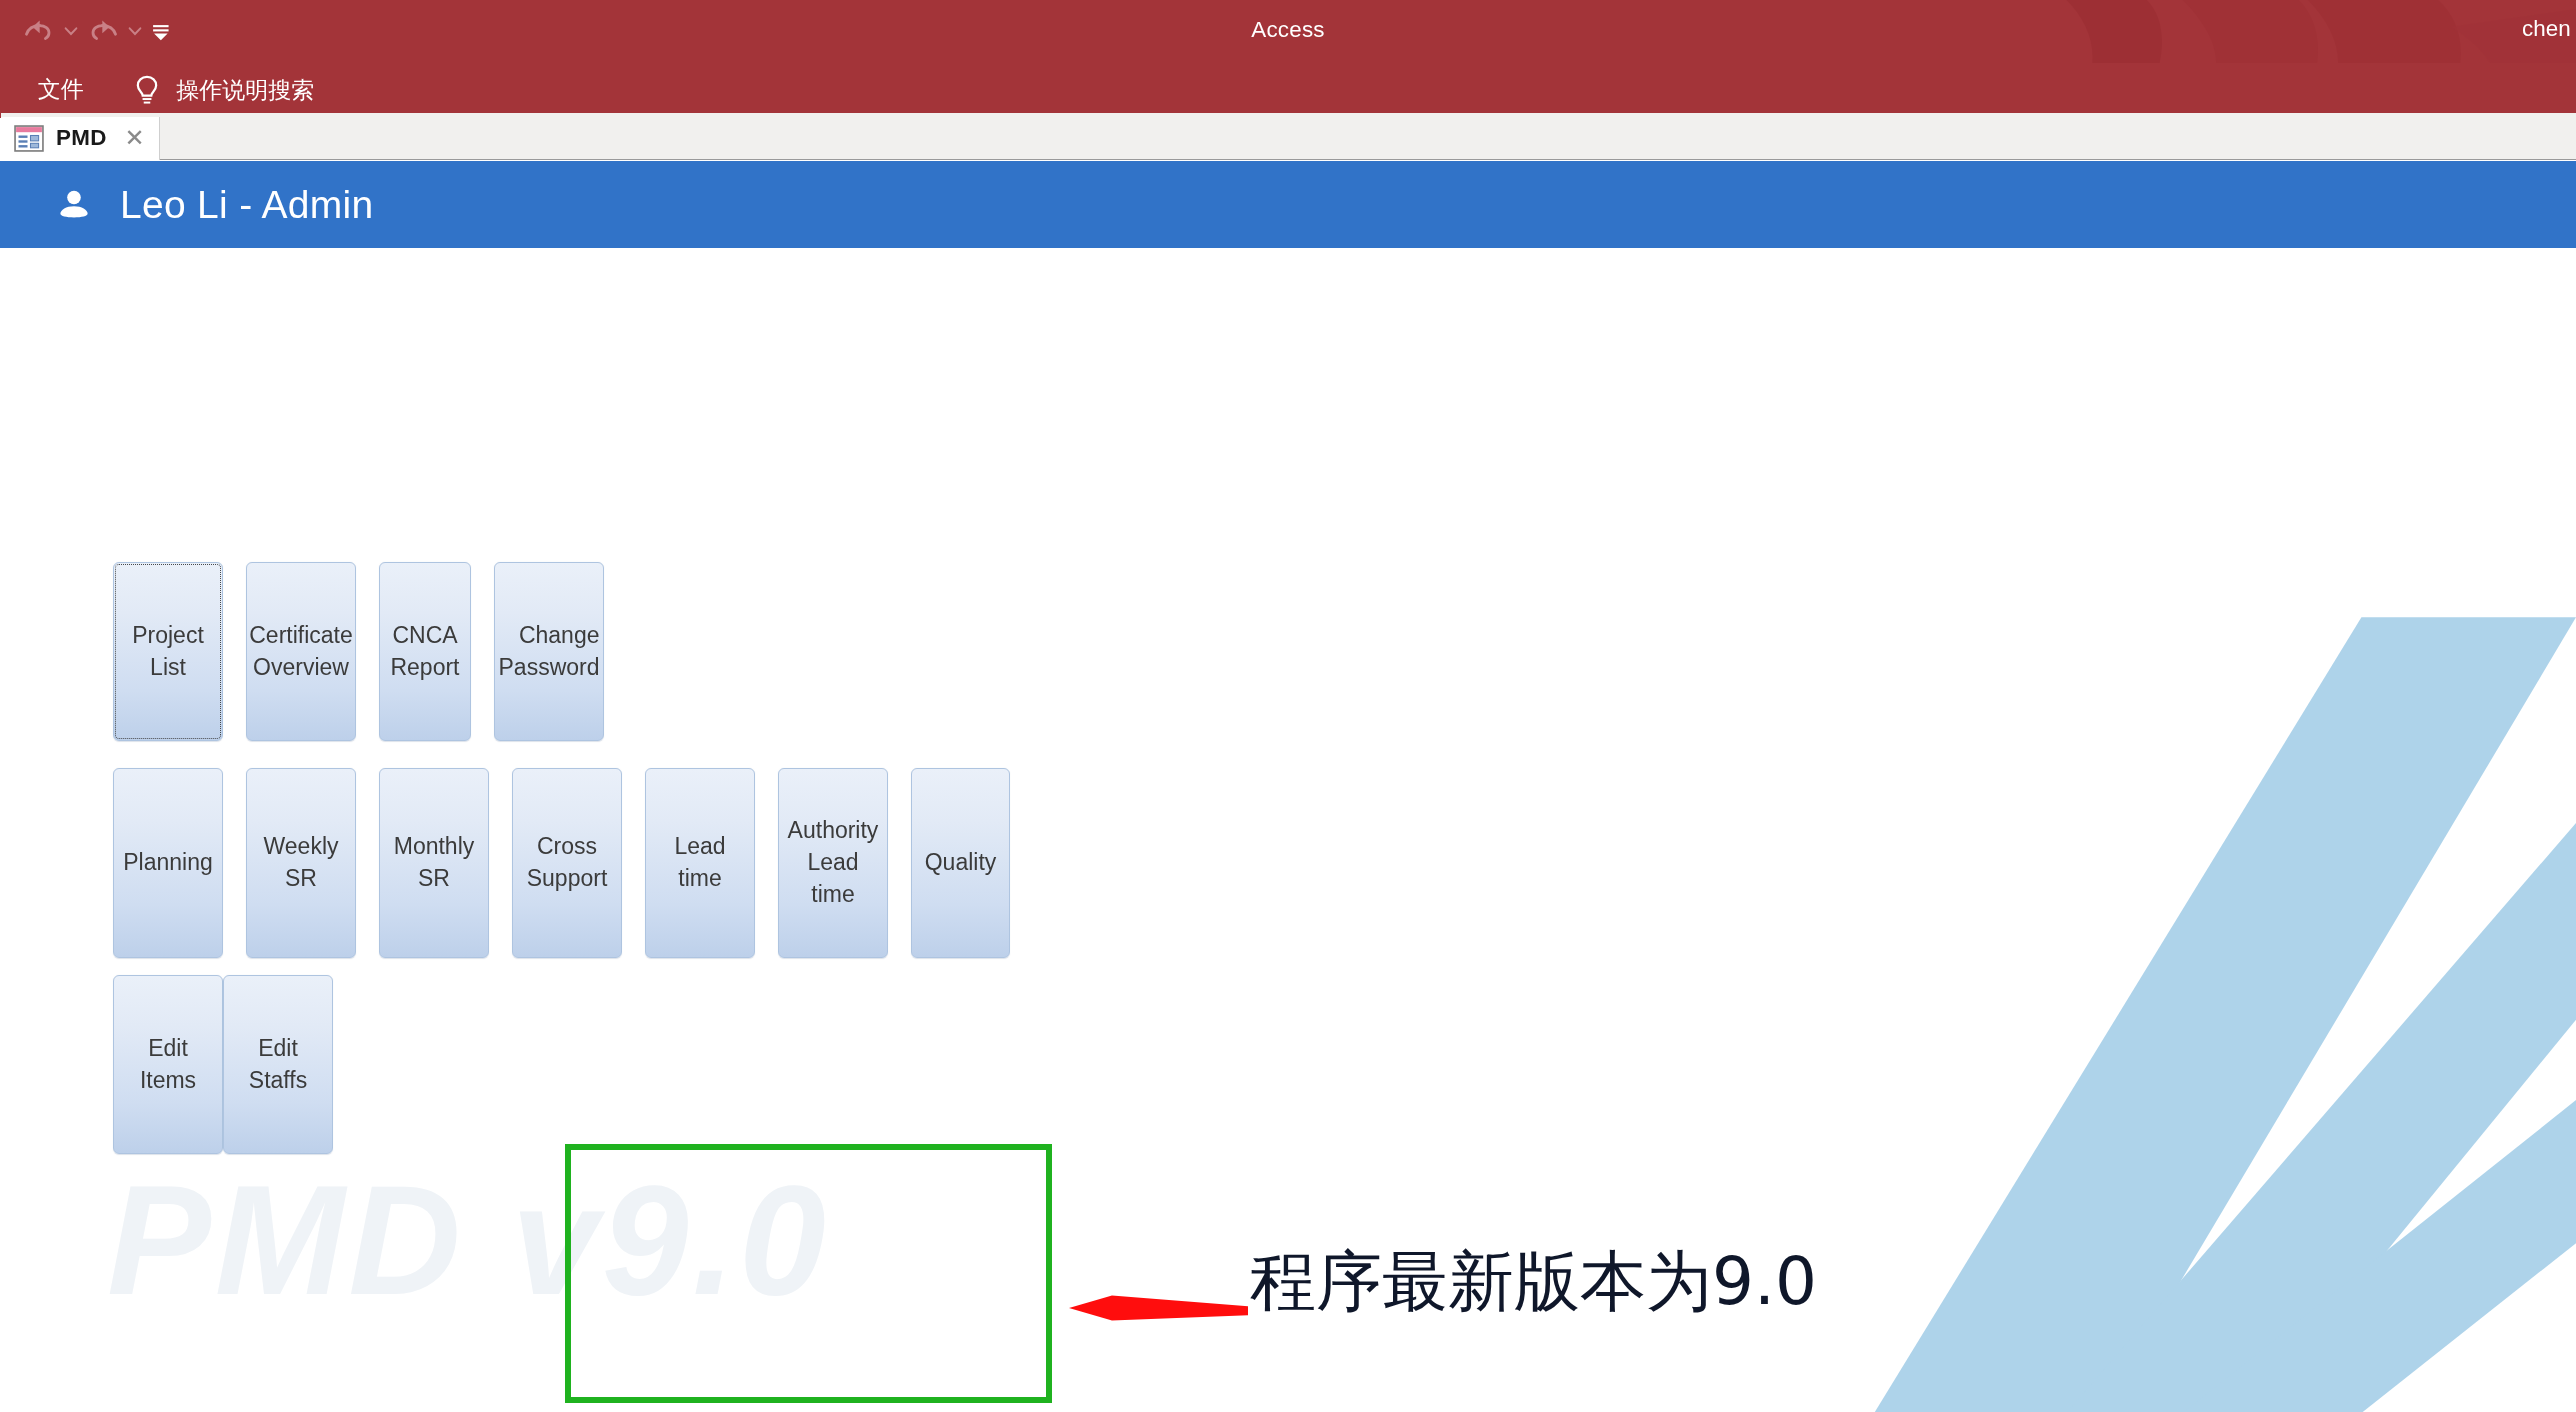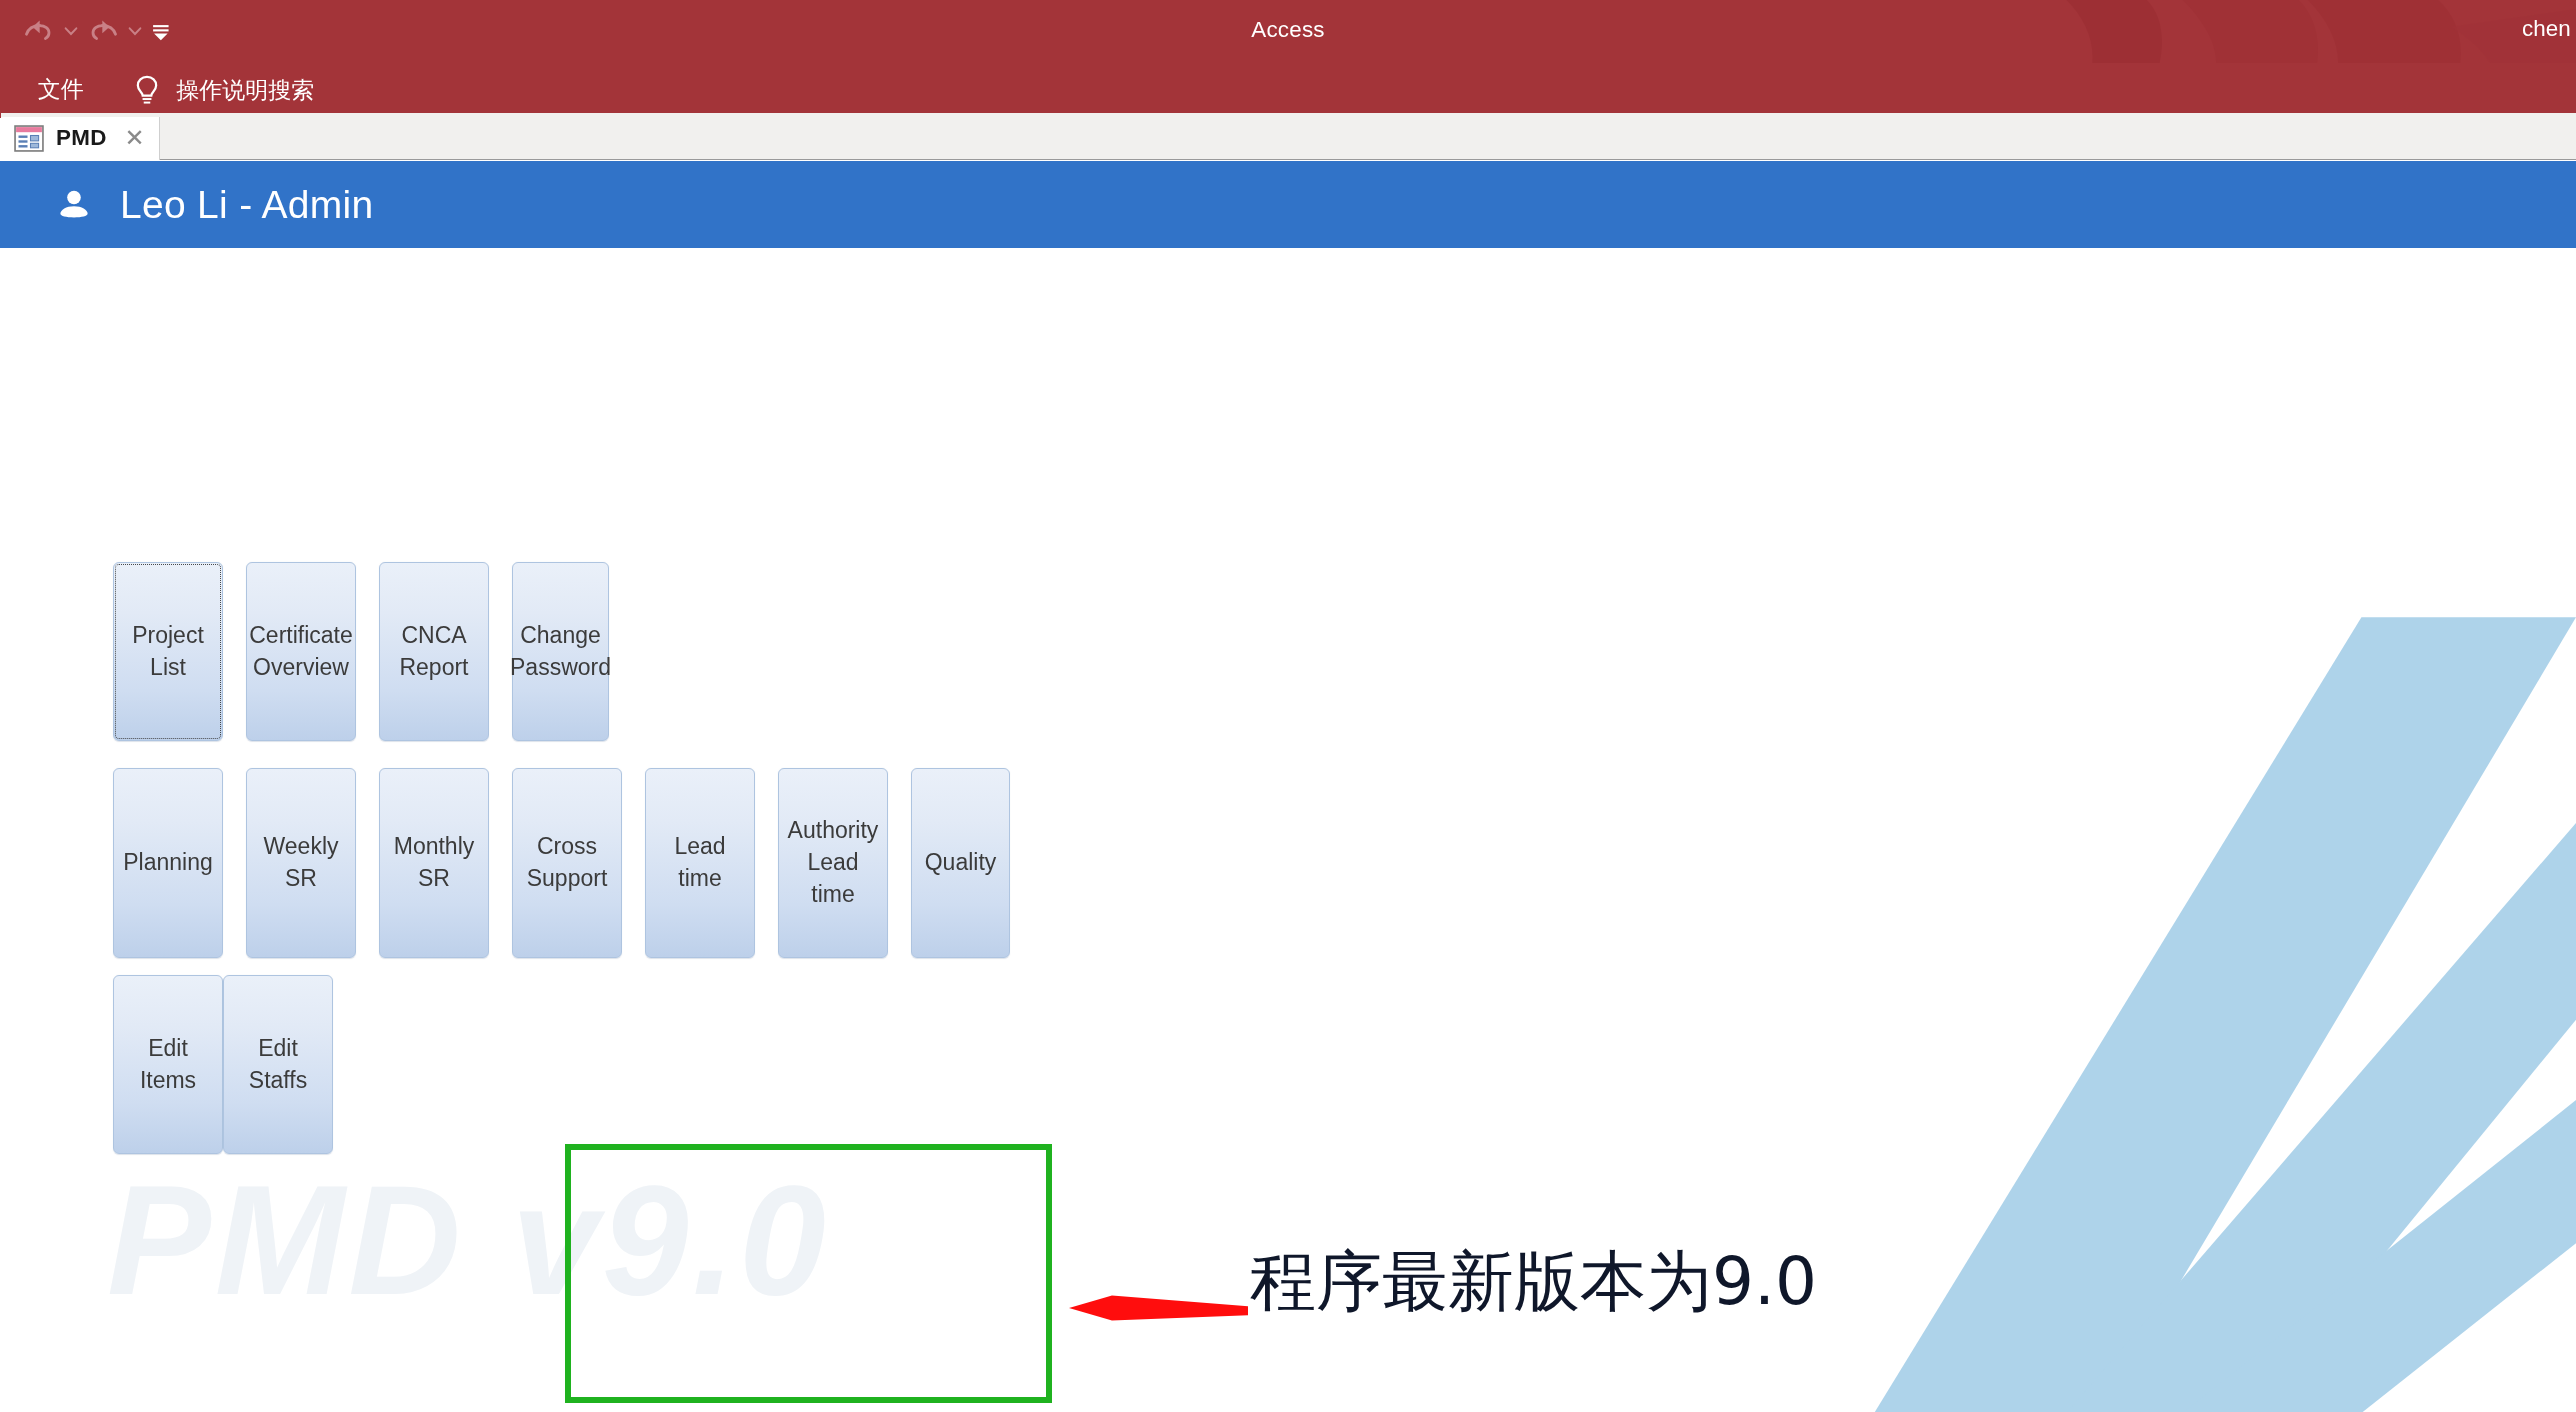--- a/index.html
+++ b/index.html
@@ -340,22 +340,22 @@
     <polygon points="1000,340 1000,560 640,1000 430,1000" fill="#AED3EA"></polygon>
     <polygon points="1000,650 1000,810 760,1000 560,1000" fill="#AED3EA"></polygon>
   </svg>
 
   <div class="watermark">PMD v9.0</div>
 
   <div class="btn-rows">
       <div class="btn-row" style="left: 113px; top: 314px; gap: 23px;">
         <div class="nav-btn focused" style="width: 110px; height: 179px;">Project List</div>
         <div class="nav-btn" style="width: 110px; height: 179px;">Certificate Overview</div>
-        <div class="nav-btn" style="width: 110px; height: 179px;">CNCA Report</div>
-        <div class="nav-btn" style="width: 97px; height: 179px;">Change Password</div>
+        <div class="nav-btn" style="width: 92px; height: 179px;">CNCA Report</div>
+        <div class="nav-btn" style="width: 110px; height: 179px; text-align: right;">Change Password</div>
       </div>
       <div class="btn-row" style="left: 113px; top: 520px; gap: 23px;">
         <div class="nav-btn" style="width: 110px; height: 190px;">Planning</div>
         <div class="nav-btn" style="width: 110px; height: 190px;">Weekly SR</div>
         <div class="nav-btn" style="width: 110px; height: 190px;">Monthly SR</div>
         <div class="nav-btn" style="width: 110px; height: 190px;">Cross Support</div>
         <div class="nav-btn" style="width: 110px; height: 190px;">Lead time</div>
         <div class="nav-btn" style="width: 110px; height: 190px;">Authority Lead time</div>
         <div class="nav-btn" style="width: 99px; height: 190px;">Quality</div>
       </div>

